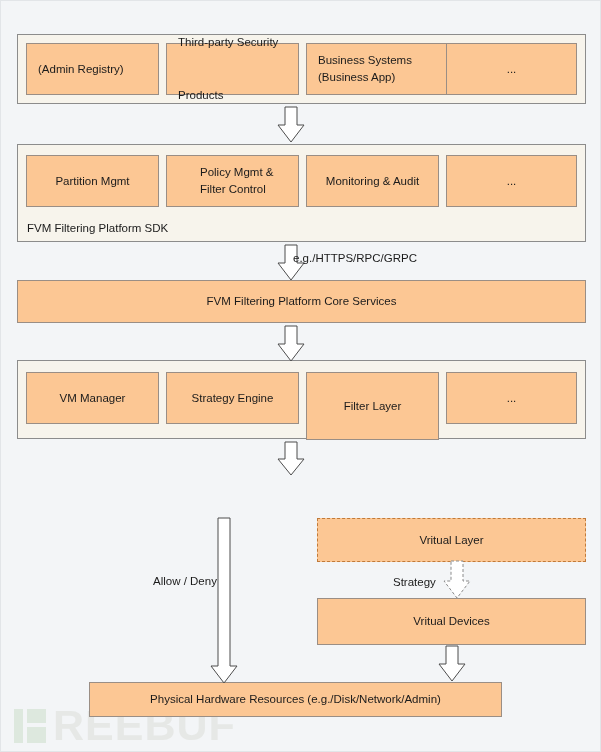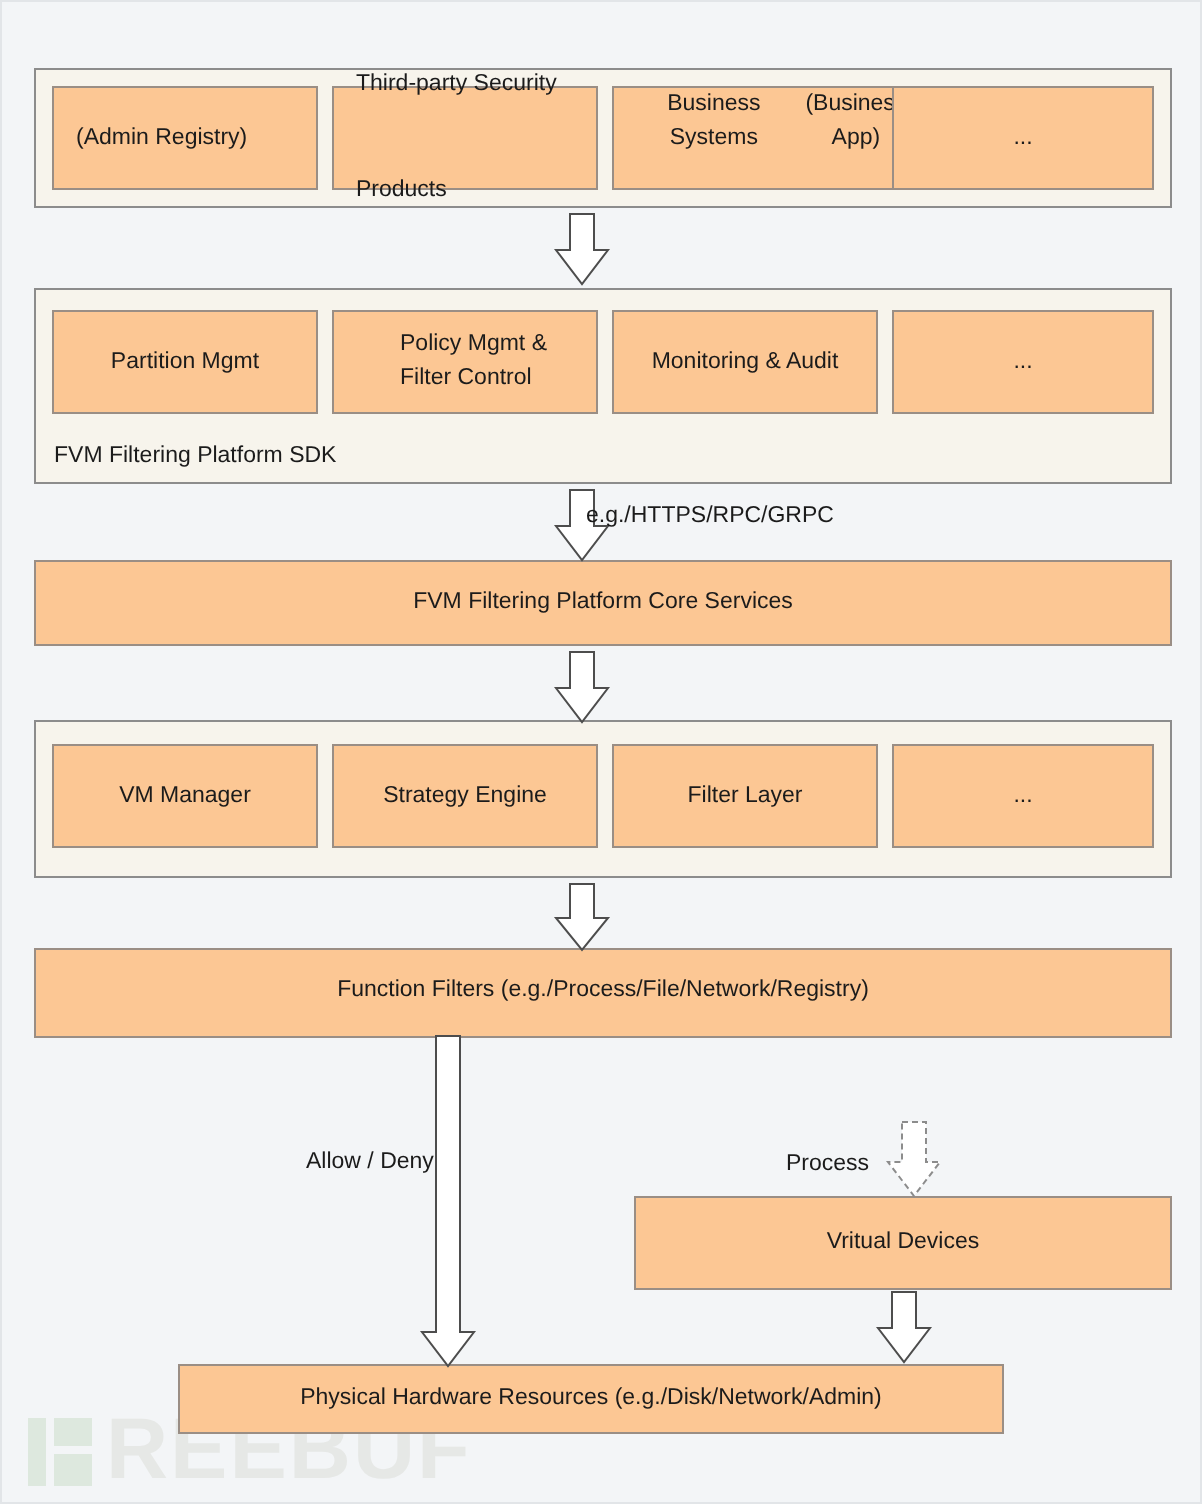--- a/index.html
+++ b/index.html
@@ -124,21 +124,21 @@
 
   <div class="obox" style="left:25px; top:42px; width:133px; height:52px; flex-direction:column; justify-content:center; align-items:flex-start; padding-left:11px;">
     <span>(Admin Registry)</span>
   </div>
 
   <div class="obox" style="left:165px; top:42px; width:133px; height:52px; flex-direction:column; justify-content:center; align-items:flex-start; padding-left:11px;gap:36px;">
     <span>Third-party Security</span>
     <span>Products</span>
   </div>
 
-  <div class="obox" style="left:305px; top:42px; width:155px; height:52px; flex-direction:row; justify-content:center; align-items:flex-start; padding-left:11px;">
+  <div class="obox" style="left:305px; top:42px; width:155px; height:52px; flex-direction:column; justify-content:center; align-items:flex-start; padding-left:11px;">
     <span>Business Systems</span>
     <span>(Business App)</span>
   </div>
 
   <div class="obox" style="left:445px; top:42px; width:131px; height:52px;">
     <span>...</span>
   </div>
 
   <div class="arrow" style="left:276px; top:106px;">
     <svg width="28" height="36" viewBox="0 0 28 36">
@@ -187,52 +187,52 @@
   <div class="group-box" style="left:16px; top:359px; width:569px; height:79px;"></div>
 
   <div class="obox" style="left:25px; top:371px; width:133px; height:52px;">
     <span>VM Manager</span>
   </div>
 
   <div class="obox" style="left:165px; top:371px; width:133px; height:52px;">
     <span>Strategy Engine</span>
   </div>
 
-  <div class="obox" style="left:305px; top:371px; width:133px; height:52px;">
+  <div class="obox" style="left:305px; top:371px; width:133px; height:68px;">
     <span>Filter Layer</span>
   </div>
 
   <div class="obox" style="left:445px; top:371px; width:131px; height:52px;">
     <span>...</span>
   </div>
 
   <div class="arrow" style="left:276px; top:441px;">
     <svg width="28" height="34" viewBox="0 0 28 34">
       <polygon points="8,0 20,0 20,17 27,17 14,33 1,17 8,17" fill="#ffffff" stroke="#4d4d4d" stroke-width="1"></polygon>
     </svg>
   </div>
 
-  <div class="obox" style="left:16px; top:473px; width:569px; height:45px; align-items:flex-start; padding-top:12px;">
-    <span>Function Filters (e.g./Process/File/Network/Registry)</span>
-  </div>
-
+
+  <div class="obox dashed" style="left:316px; top:517px; width:269px; height:44px; z-index:4;">
+    <span>Vritual Layer</span>
+  </div>
 
   <div class="arrow" style="left:209px; top:517px;">
     <svg width="28" height="166" viewBox="0 0 28 166">
       <polygon points="8,0 20,0 20,148 27,148 14,165 1,148 8,148" fill="#ffffff" stroke="#4d4d4d" stroke-width="1"></polygon>
     </svg>
   </div>
   <div class="edge-label" style="left:152px; top:574px;">Allow / Deny</div>
 
   <div class="arrow" style="left:442px; top:560px;">
     <svg width="28" height="38" viewBox="0 0 28 38">
       <polygon points="8,0 20,0 20,20 27,20 14,37 1,20 8,20" fill="#ffffff" stroke="#8c8c8c" stroke-width="1" stroke-dasharray="3,2"></polygon>
     </svg>
   </div>
-  <div class="edge-label" style="left:392px; top:575px;">Process</div>
+  <div class="edge-label" style="left:392px; top:575px;">Strategy</div>
 
   <div class="obox" style="left:316px; top:597px; width:269px; height:47px;">
     <span>Vritual Devices</span>
   </div>
 
   <div class="arrow" style="left:437px; top:645px;">
     <svg width="28" height="36" viewBox="0 0 28 36">
       <polygon points="8,0 20,0 20,18 27,18 14,35 1,18 8,18" fill="#ffffff" stroke="#4d4d4d" stroke-width="1"></polygon>
     </svg>
   </div>

